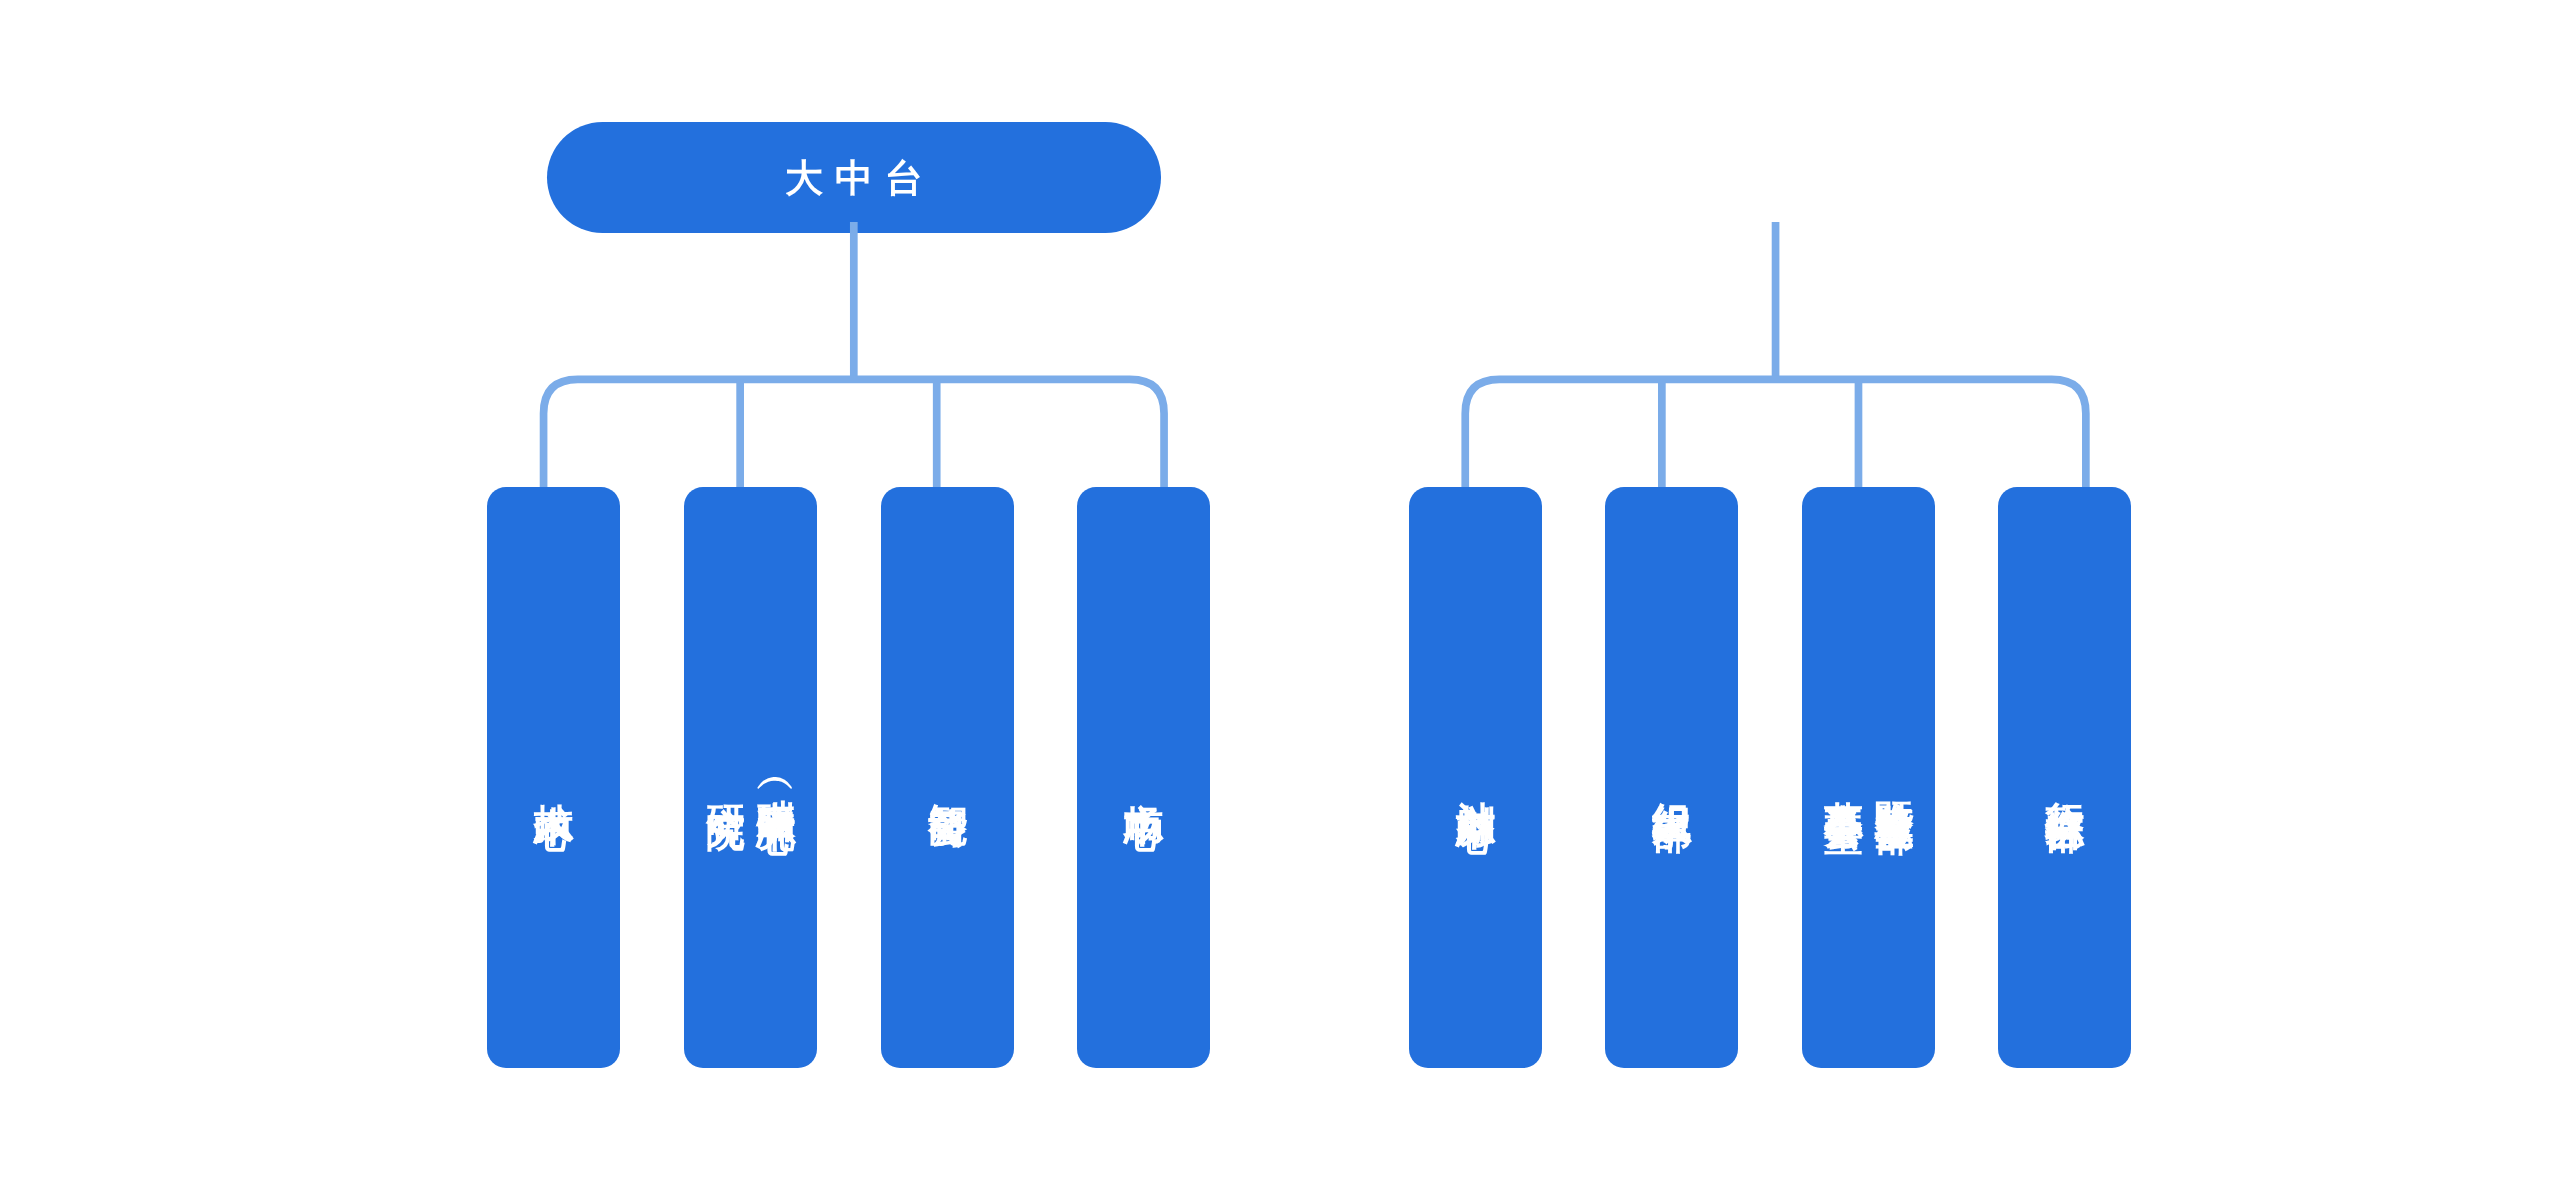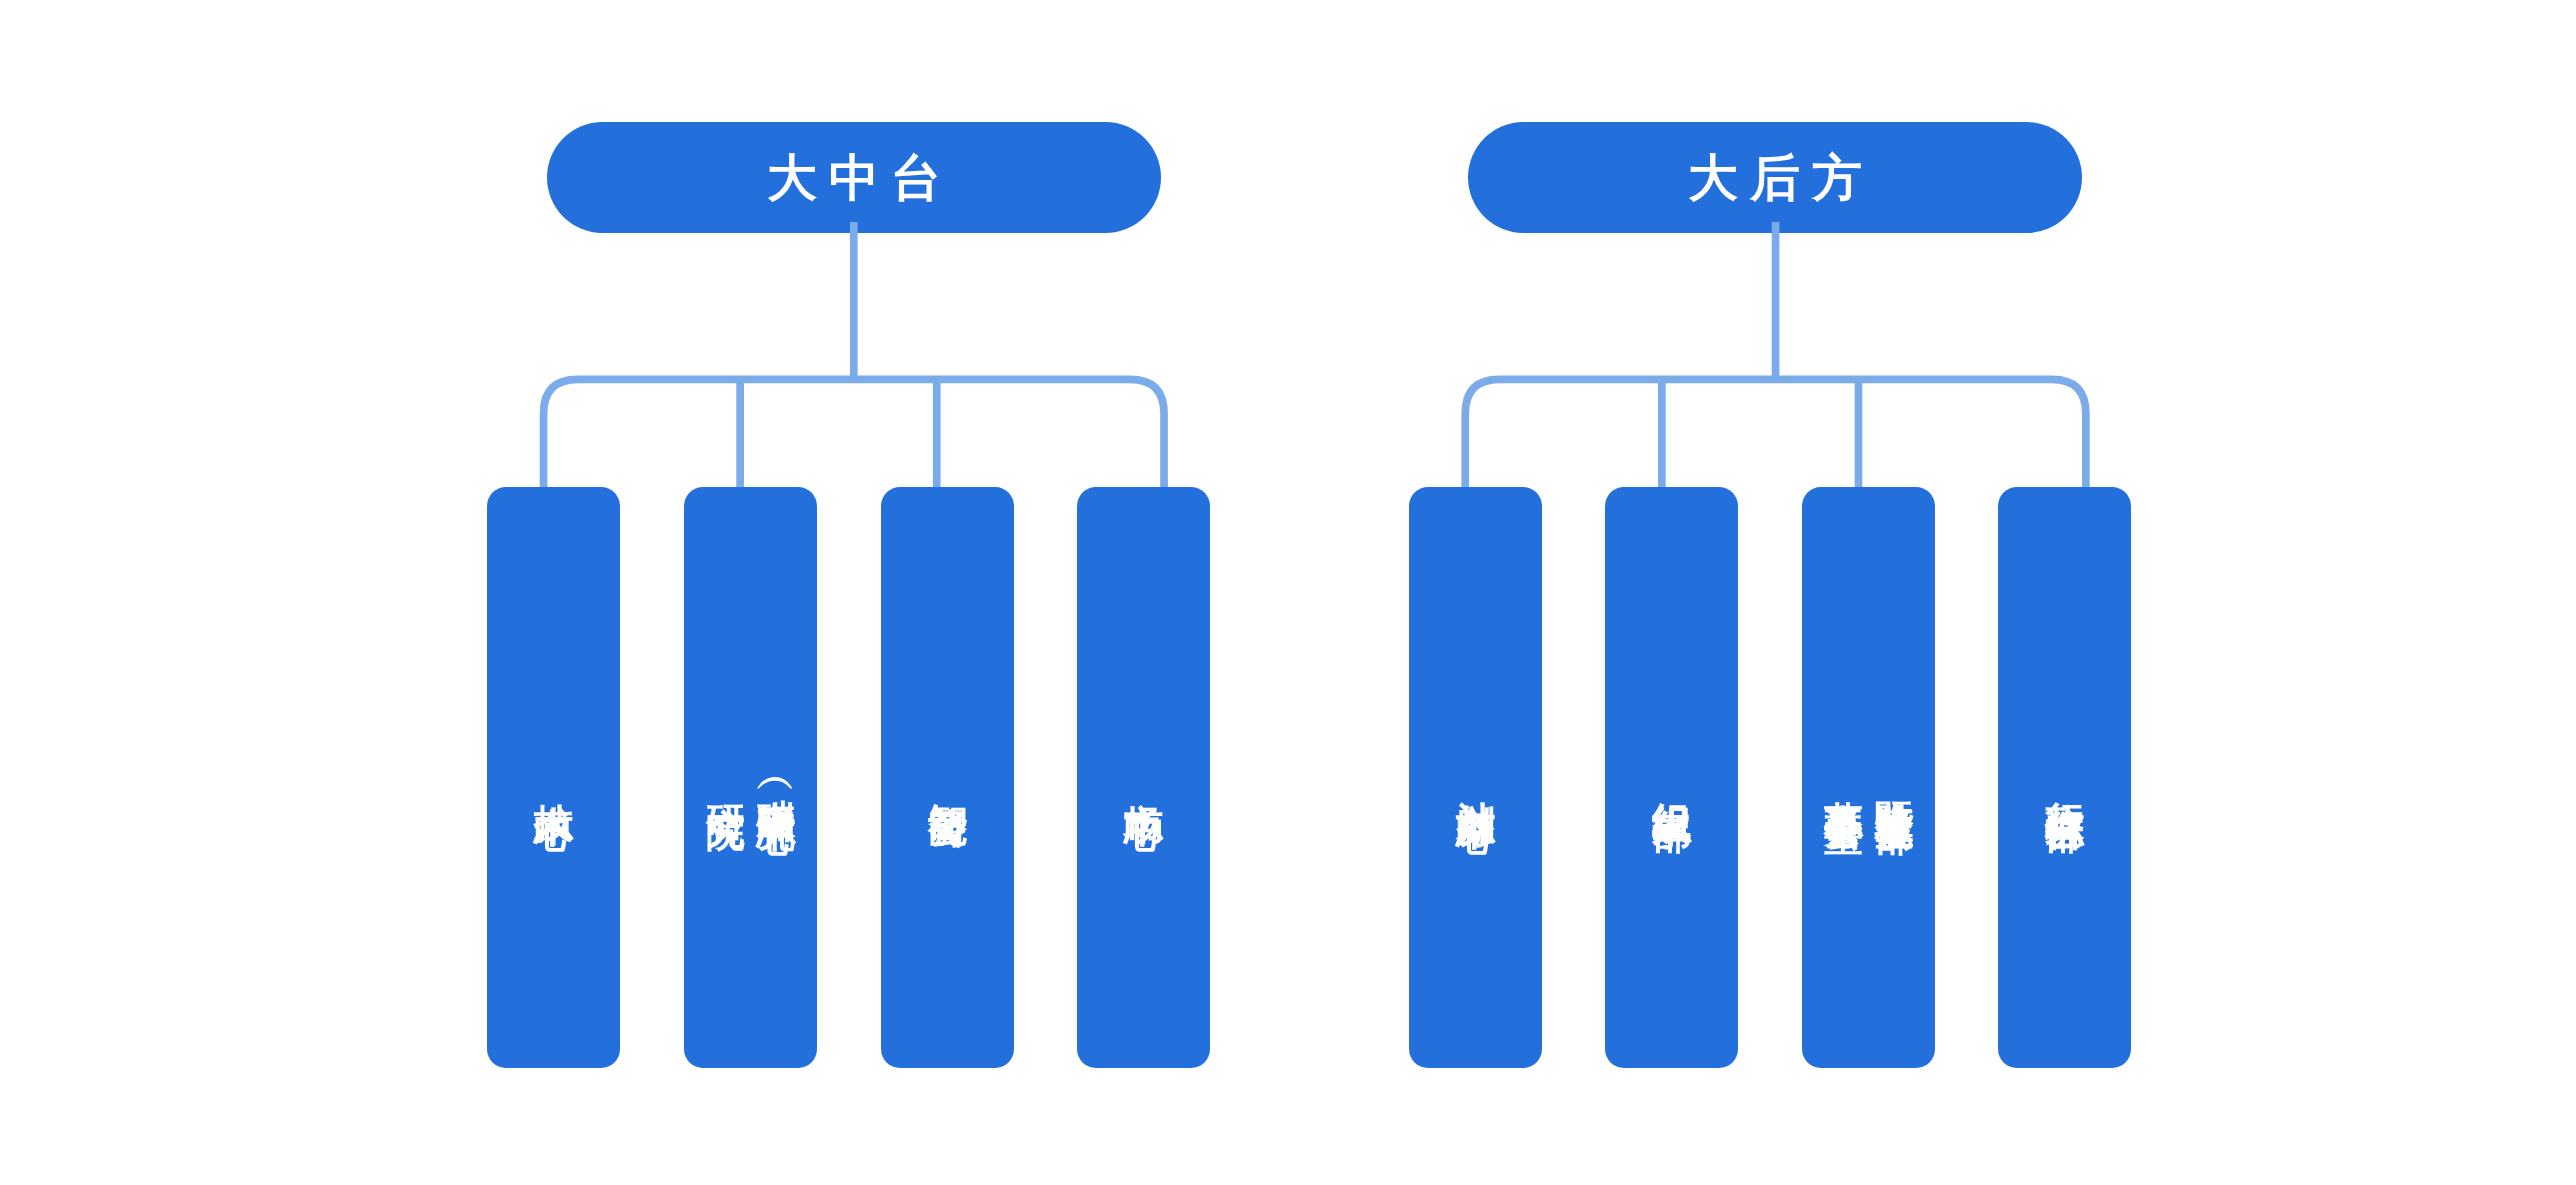--- a/index.html
+++ b/index.html
@@ -31,21 +31,21 @@
     position: absolute;
     display: flex;
     align-items: center;
     justify-content: center;
     background: #2370dd;
     border-radius: 854px;
     box-sizing: border-box;
   }
   .pill-label {
     color: #ffffff;
-    font-size: 50px;
+    font-size: 38px;
     font-weight: 700;
     letter-spacing: 12px;
     text-indent: 12px;
     line-height: 1;
     white-space: nowrap;
   }
 
   
   .connector-svg {
     position: absolute;
@@ -121,23 +121,20 @@
       <span class="vtext col-main">智能公司</span>
     </div>
 
     <div class="node" style="left:1077px; top:487px; width:133px; height:581px;">
       <span class="vtext col-main">市场中心</span>
     </div>
   </div>
 
   <div class="group" id="group-right" style="left:1282px; width:1294px;">
 
-    <div class="pill" style="left:186px; top:122px; width:614px; height:111px;">
-      <span class="pill-label">大后方</span>
-    </div>
 
     <svg class="connector-svg" width="1294" height="530" viewBox="0 0 1513 620" style="left:0; top:222px;">
       <path d="M577,0 L577,184" fill="none" stroke="#7bace9" stroke-width="9"></path>
       <path d="M214,310
                L214,224
                Q214,184 254,184
                L900,184
                Q940,184 940,224
                L940,310" fill="none" stroke="#7bace9" stroke-width="9" stroke-linecap="butt"></path>
       <path d="M444,184 L444,310" fill="none" stroke="#7bace9" stroke-width="9"></path>

